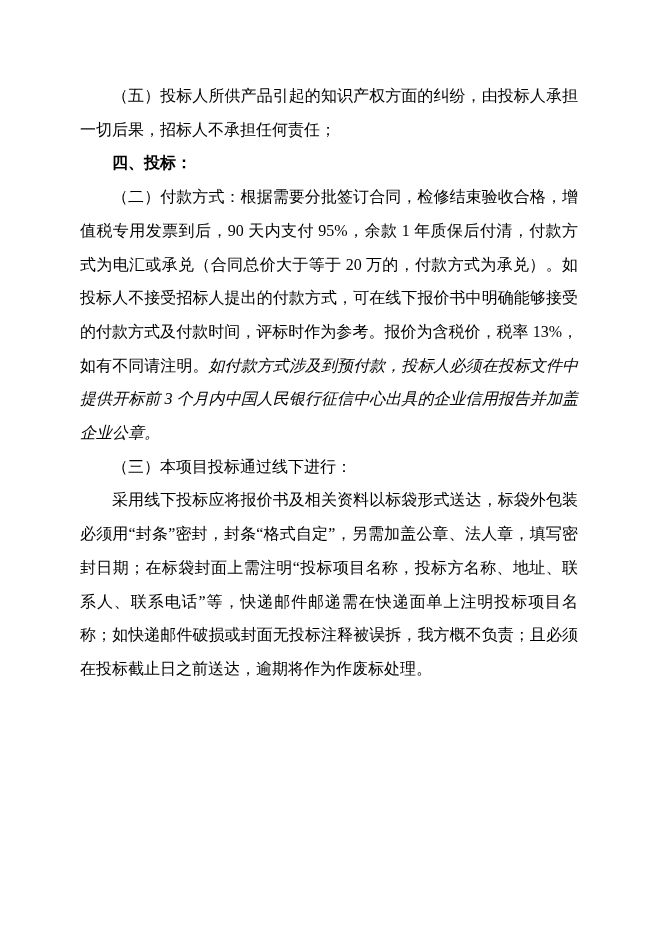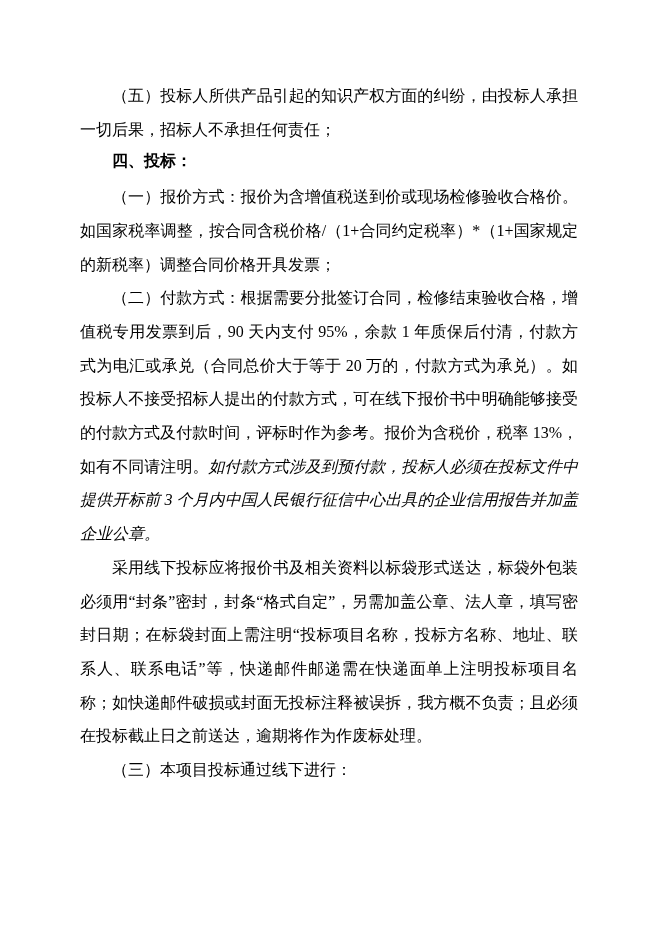--- a/index.html
+++ b/index.html
@@ -25,40 +25,38 @@
     text-align: justify;
   }
   .doc-body p {
     margin: 0;
     padding: 0;
     text-indent: 2em;
     word-break: break-all;
   }
   .heading {
     font-weight: bold;
-    font-family: Liberation Mono, monospace;
   }
   .kaiti {
     font-style: italic;
   }
 </style>
 </head>
 <body>
 
 <div class="page">
   <div class="doc-body">
 
     <p>（五）投标人所供产品引起的知识产权方面的纠纷，由投标人承担一切后果，招标人不承担任何责任；</p>
 
     <p class="heading">四、投标：</p>
 
-    <p>（一）报价方式：报价为含增值税送到价或现场检修验收合格价。如国家税率调整，按合同含税价格/（1+合同约定税率）*（1+国家规定的新税率）调整合同价格开具发票；</p>
 
     <p><span>（二）付款方式：根据需要分批签订合同，检修结束验收合格，增值税专用发票到后，90 天内支付 95%，余款 1 年质保后付清，付款方式为电汇或承兑（合同总价大于等于 20 万的，付款方式为承兑）。如投标人不接受招标人提出的付款方式，可在线下报价书中明确能够接受的付款方式及付款时间，评标时作为参考。报价为含税价，税率 13%，如有不同请注明。</span><span class="kaiti">如付款方式涉及到预付款，投标人必须在投标文件中提供开标前 3 个月内中国人民银行征信中心出具的企业信用报告并加盖企业公章。</span></p>
 
+    <p>（三）本项目投标通过线下进行：</p>
+
     <p>采用线下投标应将报价书及相关资料以标袋形式送达，标袋外包装必须用“封条”密封，封条“格式自定”，另需加盖公章、法人章，填写密封日期；在标袋封面上需注明“投标项目名称，投标方名称、地址、联系人、联系电话”等，快递邮件邮递需在快递面单上注明投标项目名称；如快递邮件破损或封面无投标注释被误拆，我方概不负责；且必须在投标截止日之前送达，逾期将作为作废标处理。</p>
-
-    <p>（三）本项目投标通过线下进行：</p>
 
 
 
   </div>
 </div>
 
 </body></html>

